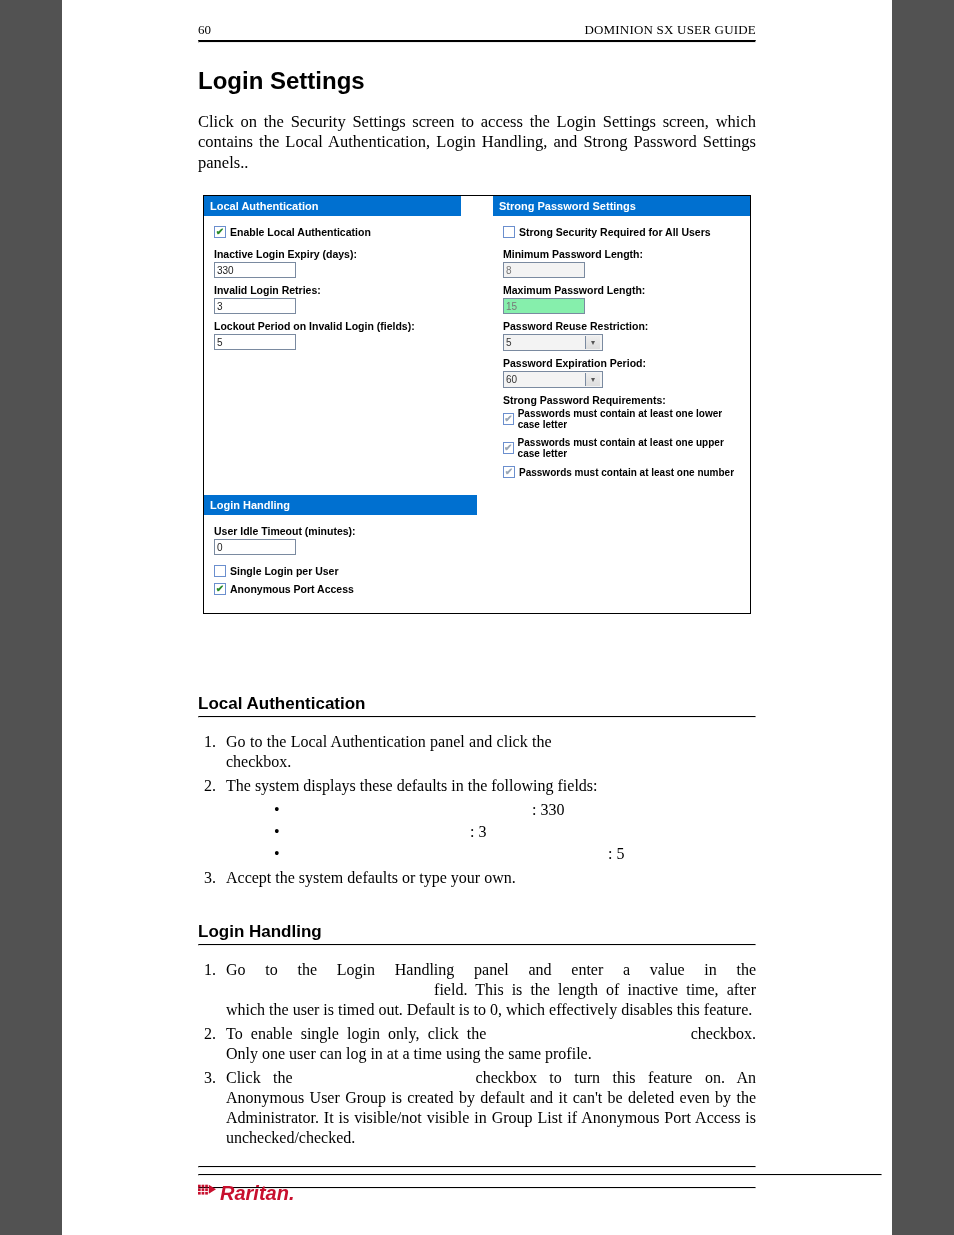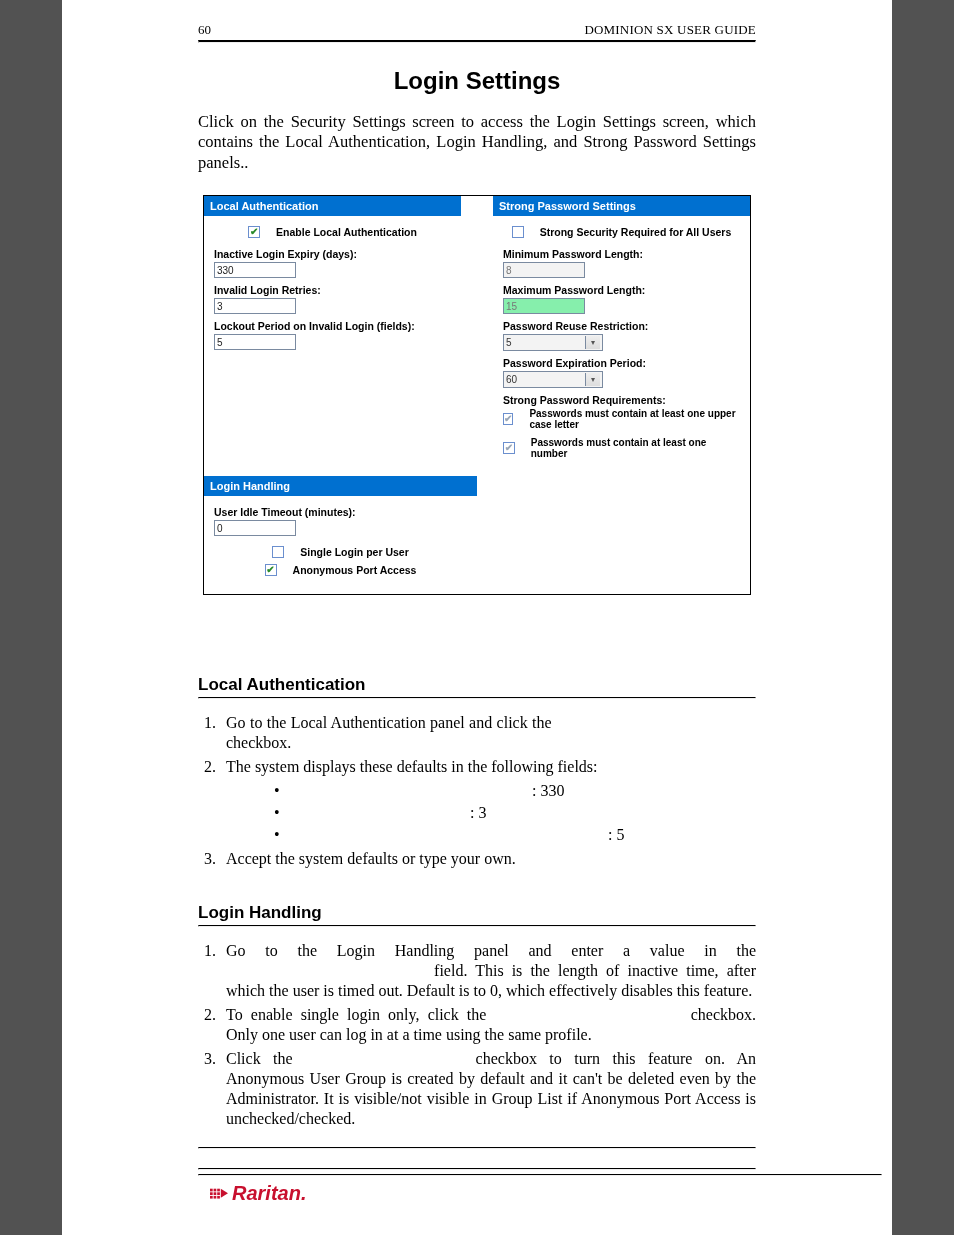--- a/index.html
+++ b/index.html
@@ -27,21 +27,20 @@
     font-variant: small-caps;
     letter-spacing: 0.2px;
   }
   .rule-thick { border-top: 2px solid #000; margin: 0; }
   .rule-thin { border-top: 1px solid #000; margin: 0; }
   h1.login-settings {
     font-family: Arial, Helvetica, sans-serif;
     font-weight: 900;
     font-size: 24px;
     margin: 24px 0 6px 0;
-    text-align: center;
   }
   .body-text { font-size: 16.5px; text-align: justify; line-height: 1.25; }
   .screenshot-box {
     width: 548px;
     margin: 22px auto 0 auto;
     border: 1px solid #000;
     background: #fff;
     font-family: Arial, Helvetica, sans-serif;
     font-size: 10.5px;
     font-weight: bold;
@@ -52,21 +51,21 @@
   .col-left { width: 50%; padding-bottom: 10px; }
   .col-right { width: 50%; padding-bottom: 10px; margin-left: 32px; }
   .panel-header {
     background: #0070d0;
     color: #fff;
     font-weight: bold;
     padding: 4px 6px;
     font-size: 11px;
   }
   .panel-body { padding: 10px 10px 0 10px; }
-  .cb-row { display: flex; align-items: center; gap: 16px; margin-bottom: 10px; justify-content: center; }
+  .cb-row { display: flex; align-items: center; gap: 4px; margin-bottom: 10px; }
   .cb {
     width: 12px; height: 12px; border: 1px solid #6b8fce; background: #fff;
     display: inline-flex; align-items: center; justify-content: center; box-sizing: border-box;
     font-size: 10px; line-height: 1; color: #2a8a2a;
   }
   .cb.checked::after { content: "✔"; color: #2a8a2a; }
   .cb.checked-gray::after { content: "✔"; color: #9aa7b7; }
   .fld-label { margin-top: 6px; margin-bottom: 2px; }
   .fld-input {
     width: 82px; height: 16px; border: 1px solid #7a8aa0; background: #fff;
@@ -110,23 +109,22 @@
     left: 136px;
     bottom: 30px;
   }
   .raritan {
     font-family: Arial, Helvetica, sans-serif;
     font-weight: 900;
     font-style: italic;
     font-size: 20px;
     color: #c8102e;
     display: flex;
-    align-items: center;
+    align-items: flex-start;
     gap: 4px;
-    margin-left: 12px;
   }
   .raritan-logo {
     display: inline-block; width: 18px; height: 16px;
   }
   .raritan-logo svg { display:block; }
   .double-rule { margin-top: 6px; }
   .double-rule .rule-thin { margin-top: 3px; }
 </style>
 </head>
 <body>
@@ -174,20 +172,24 @@
             <span>5</span>
             <span class="sel-arrow">▾</span>
           </div>
           <div class="fld-label">Password Expiration Period:</div>
           <div class="fld-select">
             <span>60</span>
             <span class="sel-arrow">▾</span>
           </div>
           <div class="fld-label">Strong Password Requirements:</div>
           <div class="req-list">
+            <div class="cb-row">
+                <span class="cb checked-gray"></span>
+                <span>Passwords must contain at least one lower case letter</span>
+              </div>
             <div class="cb-row">
                 <span class="cb checked-gray"></span>
                 <span>Passwords must contain at least one upper case letter</span>
               </div>
             <div class="cb-row">
                 <span class="cb checked-gray"></span>
                 <span>Passwords must contain at least one number</span>
               </div>
           </div>
         </div>

